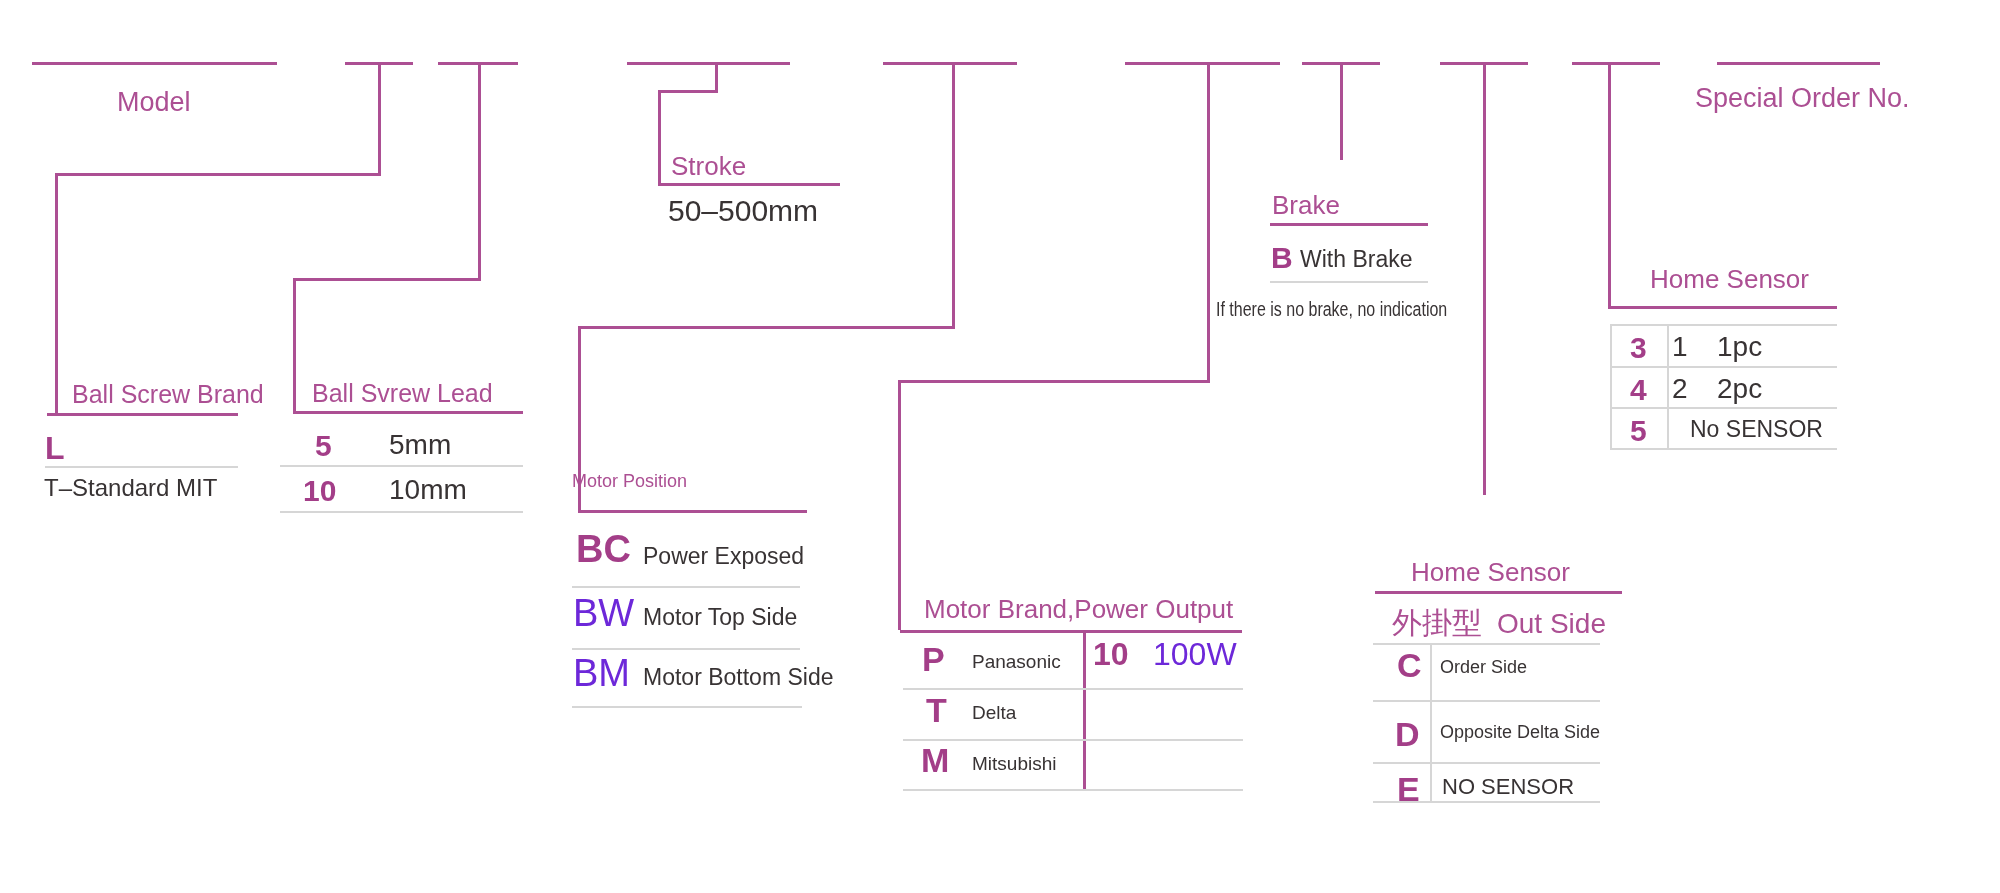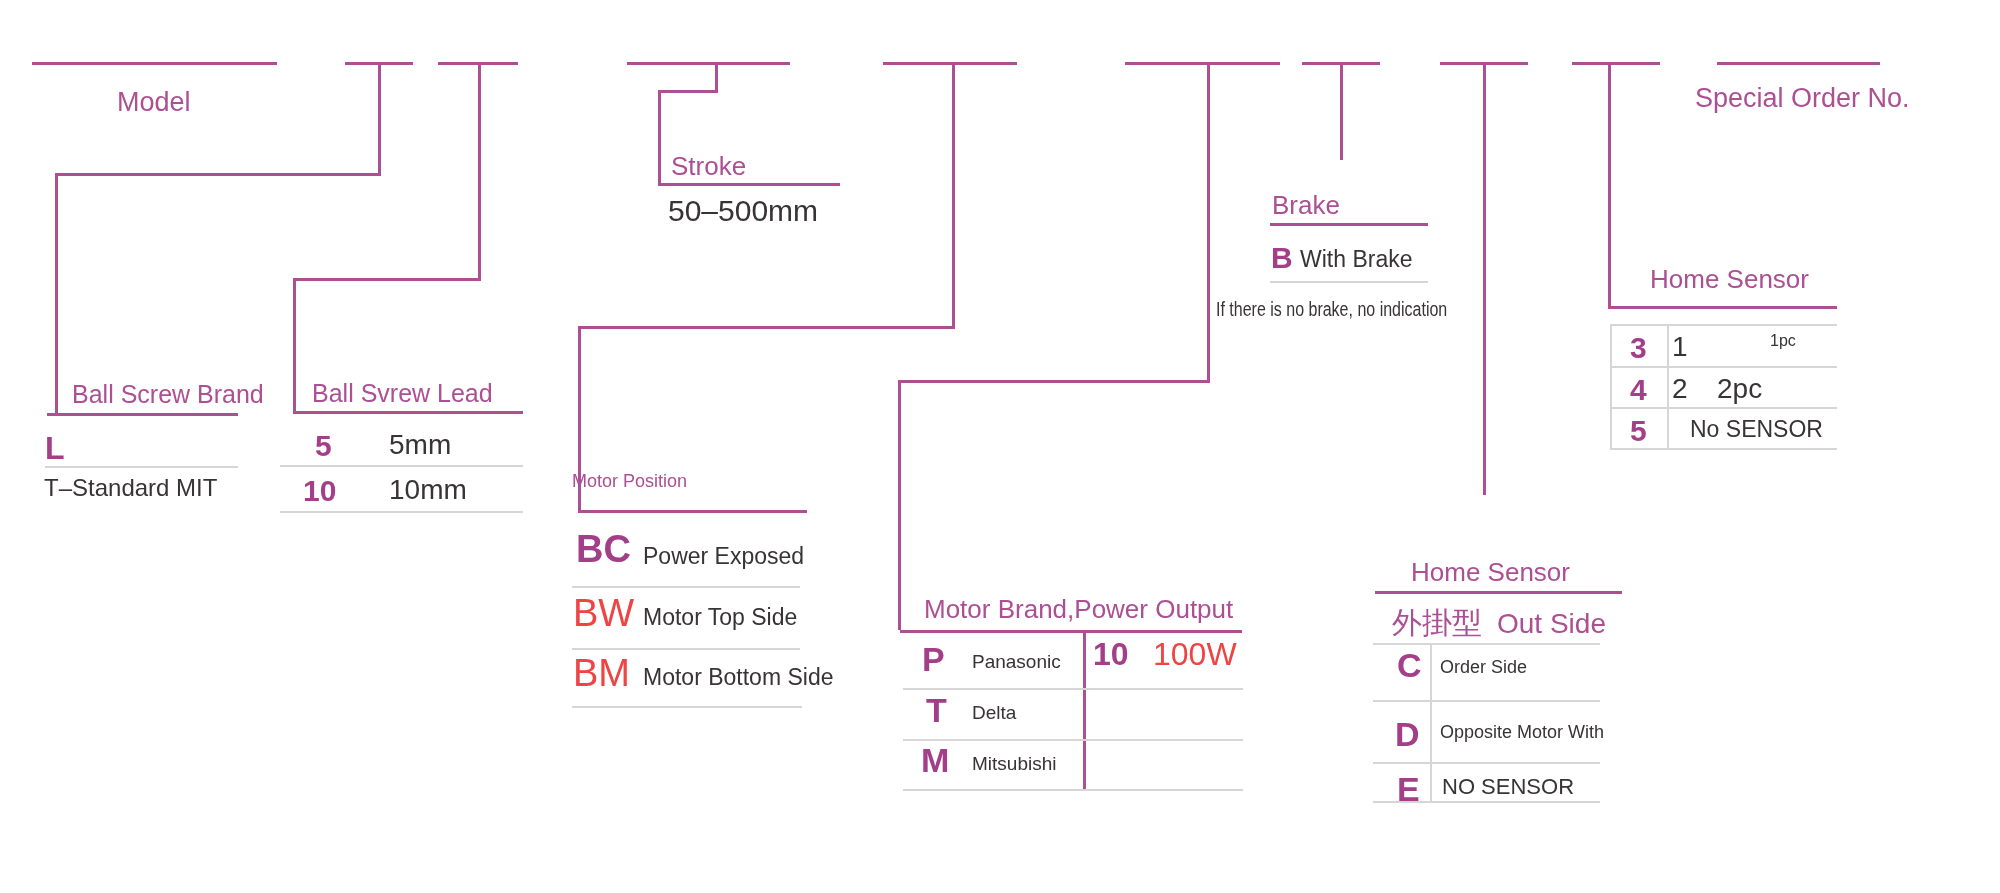--- a/index.html
+++ b/index.html
@@ -12,21 +12,21 @@
   }
   #canvas{position:absolute;left:0;top:0;width:2000px;height:893px;margin-top:48px;}
   
   .mh{position:absolute;height:3px;background:#ac4f93;}
   .mv{position:absolute;width:3px;background:#ac4f93;}
   .gh{position:absolute;height:2px;background:#d6d6d6;}
   .gv{position:absolute;width:2px;background:#d6d6d6;}
   
   .t{position:absolute;white-space:nowrap;line-height:1.1;}
   .mag{color:#ac4f93;}               
-  .magl{color:#ef4444;}              
+  .magl{color:#6d28d9;}              
   .magb{color:#a33e88;font-weight:bold;}  
   .dk{color:#383334;}                
   .cond{transform:scaleX(.8);transform-origin:left top;}
 </style>
 </head>
 <body>
 
 <div id="canvas">
 
   <div>
@@ -141,36 +141,36 @@
     <span class="t mag" style="left:1411px;top:510px;font-size:26px">Home Sensor</span>
     <i class="mh" style="left:1375px;top:543px;width:247px"></i>
     <span class="t mag" style="left:1392px;top:558px;font-size:30px">外掛型</span>
     <span class="t mag" style="left:1497px;top:561px;font-size:28px">Out Side</span>
     <i class="gh" style="left:1373px;top:595px;width:227px"></i>
     <i class="gv" style="left:1430px;top:595px;height:158px"></i>
     <span class="t magb" style="left:1397px;top:599px;font-size:34px">C</span>
     <span class="t dk" style="left:1440px;top:610px;font-size:18px">Order Side</span>
     <i class="gh" style="left:1373px;top:652px;width:227px"></i>
     <span class="t magb" style="left:1395px;top:668px;font-size:34px">D</span>
-    <span class="t dk" style="left:1440px;top:675px;font-size:18px">Opposite Motor With</span>
+    <span class="t dk" style="left:1440px;top:675px;font-size:18px">Opposite Delta Side</span>
     <i class="gh" style="left:1373px;top:714px;width:227px"></i>
     <span class="t magb" style="left:1397px;top:723px;font-size:34px">E</span>
     <span class="t dk" style="left:1442px;top:727px;font-size:22px">NO SENSOR</span>
     <i class="gh" style="left:1373px;top:753px;width:227px"></i>
   </div>
 
   <div>
     <span class="t mag" style="left:1650px;top:217px;font-size:26px">Home Sensor</span>
     <i class="mh" style="left:1608px;top:258px;width:229px"></i>
     <i class="gh" style="left:1610px;top:276px;width:227px"></i>
     <i class="gv" style="left:1610px;top:276px;height:124px"></i>
     <i class="gv" style="left:1667px;top:276px;height:124px"></i>
     <span class="t magb" style="left:1630px;top:283px;font-size:30px">3</span>
     <span class="t dk" style="left:1672px;top:284px;font-size:28px">1</span>
-    <span class="t dk" style="left:1770px;top:284px;font-size:16px">1pc</span>
+    <span class="t dk" style="left:1717px;top:284px;font-size:28px">1pc</span>
     <i class="gh" style="left:1610px;top:318px;width:227px"></i>
     <span class="t magb" style="left:1630px;top:325px;font-size:30px">4</span>
     <span class="t dk" style="left:1672px;top:326px;font-size:28px">2</span>
     <span class="t dk" style="left:1717px;top:326px;font-size:28px">2pc</span>
     <i class="gh" style="left:1610px;top:359px;width:227px"></i>
     <span class="t magb" style="left:1630px;top:366px;font-size:30px">5</span>
     <span class="t dk" style="left:1690px;top:369px;font-size:23px">No SENSOR</span>
     <i class="gh" style="left:1610px;top:400px;width:227px"></i>
   </div>
 

